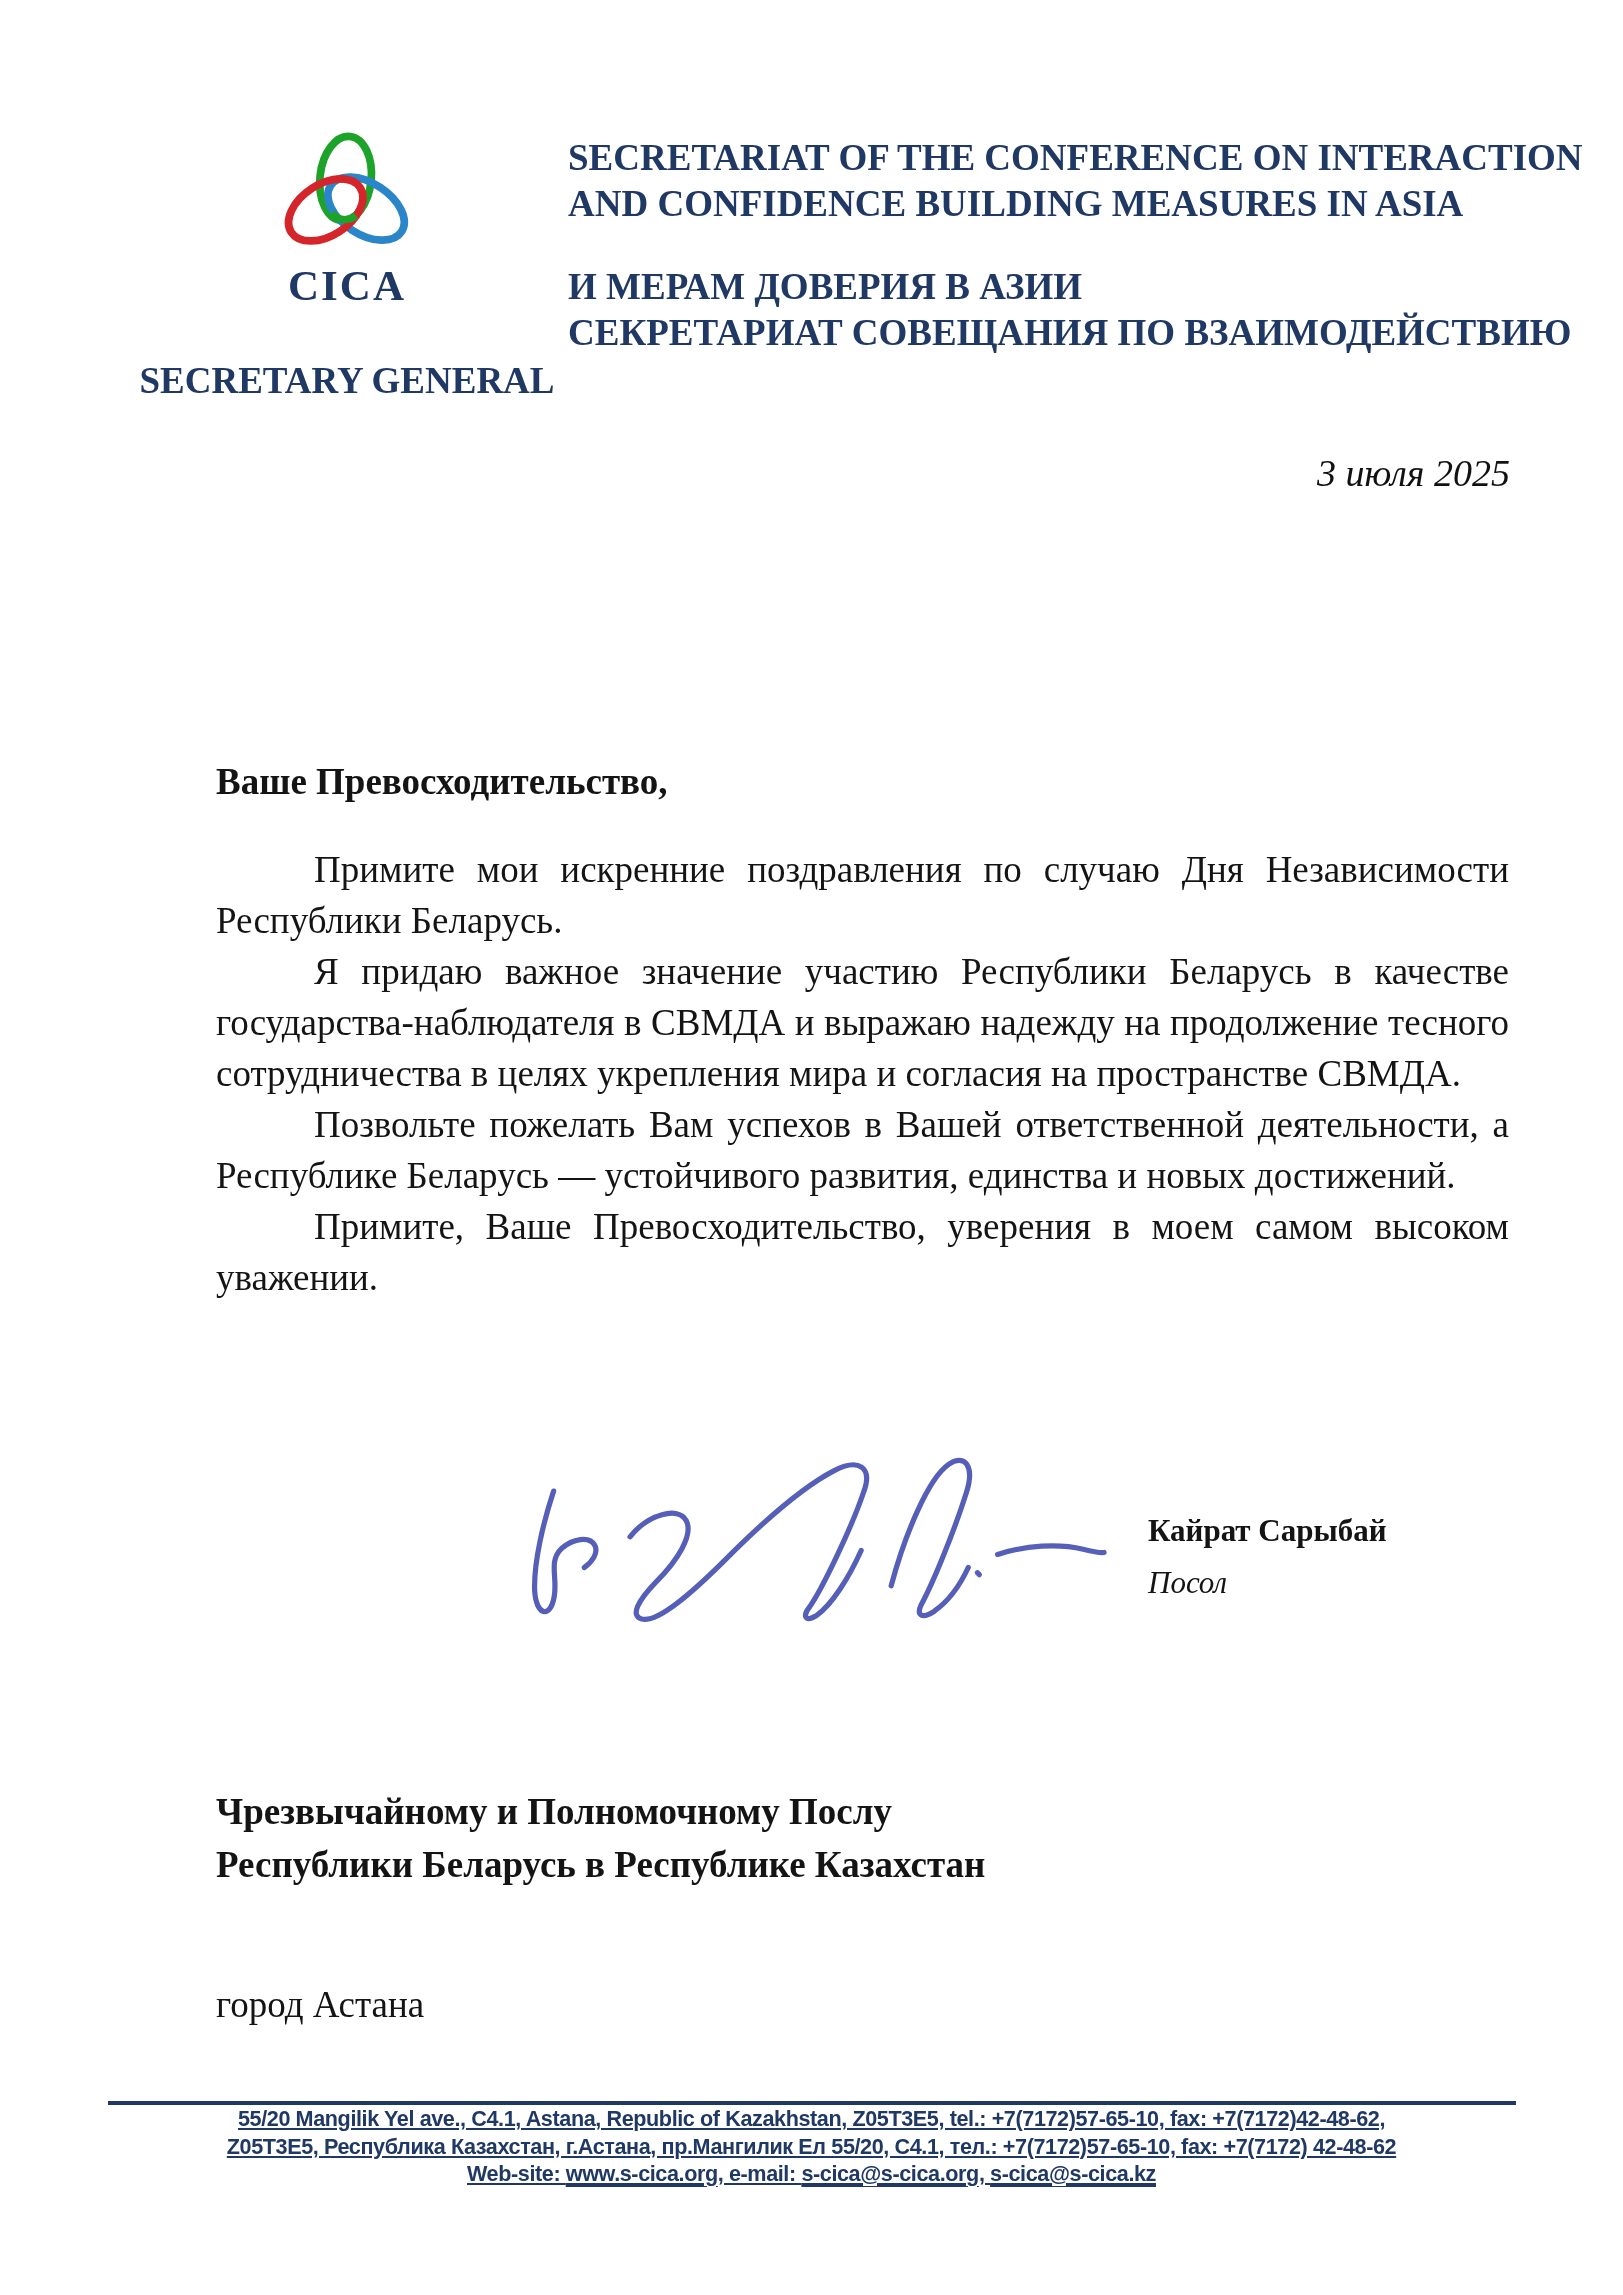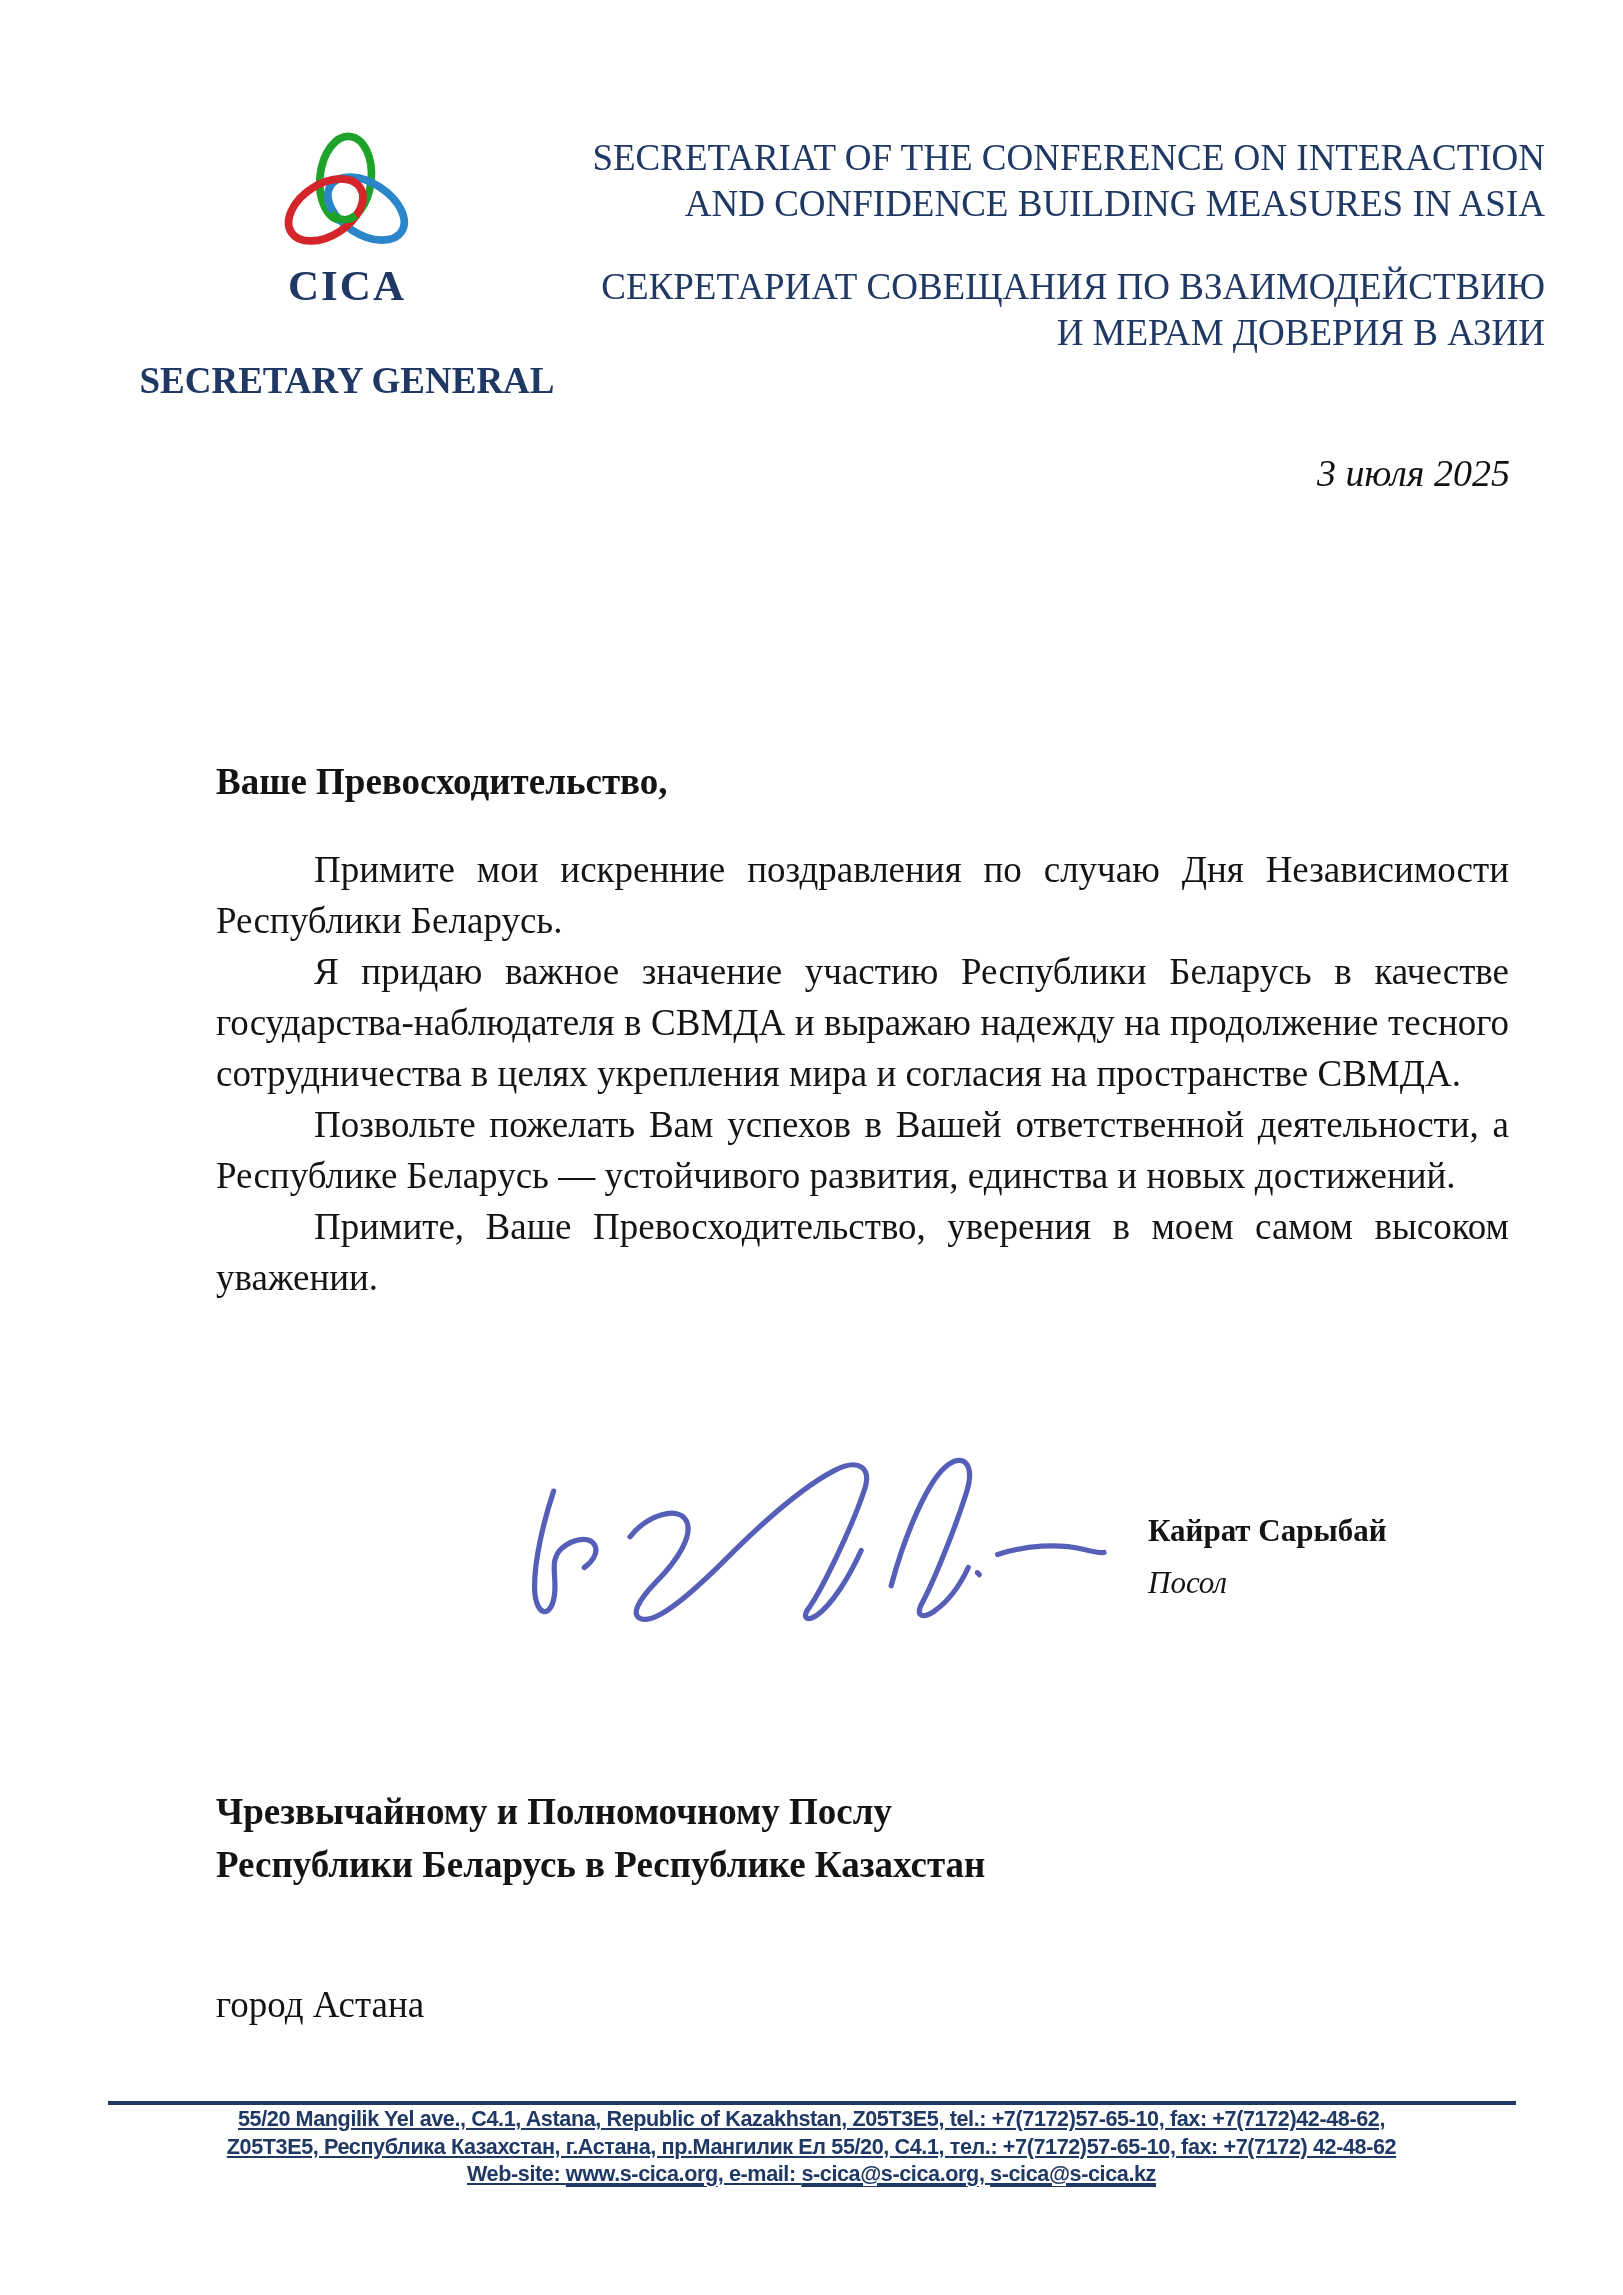--- a/index.html
+++ b/index.html
@@ -24,21 +24,21 @@
     color:#1F3864;letter-spacing:2px;
   }
   .sg-label{
     margin-top:51px;
     font-weight:bold;font-size:37px;line-height:41px;
     color:#1F3864;letter-spacing:0px;white-space:nowrap;
   }
   
   .header-right{
     position:absolute;left:568px;top:135px;width:977px;
-    text-align:right;color:#1F3864;font-weight:normal;
+    text-align:left;color:#1F3864;font-weight:bold;
     font-size:37px;line-height:46px;
   }
   .header-right .hr-line{white-space:nowrap;}
   .header-gap{height:37px;}
   
   .date-line{
     position:absolute;top:451px;right:113px;
     font-style:italic;font-size:38px;color:#111;
     white-space:nowrap;
   }
@@ -87,22 +87,22 @@
       <path d="M 85,128 A 40 66 6 0 0 123,132" fill="none" stroke="#1ea32a" stroke-width="12"></path>
     </svg>
     <div class="cica-word">CICA</div>
     <div class="sg-label">SECRETARY GENERAL</div>
   </div>
 
   <div class="header-right">
     <div class="hr-line">SECRETARIAT OF THE CONFERENCE ON INTERACTION</div>
     <div class="hr-line">AND CONFIDENCE BUILDING MEASURES IN ASIA</div>
     <div class="header-gap"></div>
+    <div class="hr-line">И МЕРАМ ДОВЕРИЯ В АЗИИ</div>
     <div class="hr-line">СЕКРЕТАРИАТ СОВЕЩАНИЯ ПО ВЗАИМОДЕЙСТВИЮ</div>
-    <div class="hr-line">И МЕРАМ ДОВЕРИЯ В АЗИИ</div>
   </div>
 
   <div class="date-line">3 июля 2025</div>
 
   <div class="body-block">
     <div class="salutation">Ваше Превосходительство,</div>
     <p>Примите мои искренние поздравления по случаю Дня Независимости Республики Беларусь.</p>
     <p>Я придаю важное значение участию Республики Беларусь в качестве государства-наблюдателя в СВМДА и выражаю надежду на продолжение тесного сотрудничества в целях укрепления мира и согласия на пространстве СВМДА.</p>
     <p>Позвольте пожелать Вам успехов в Вашей ответственной деятельности, а Республике Беларусь — устойчивого развития, единства и новых достижений.</p>
     <p>Примите, Ваше Превосходительство, уверения в моем самом высоком уважении.</p>

